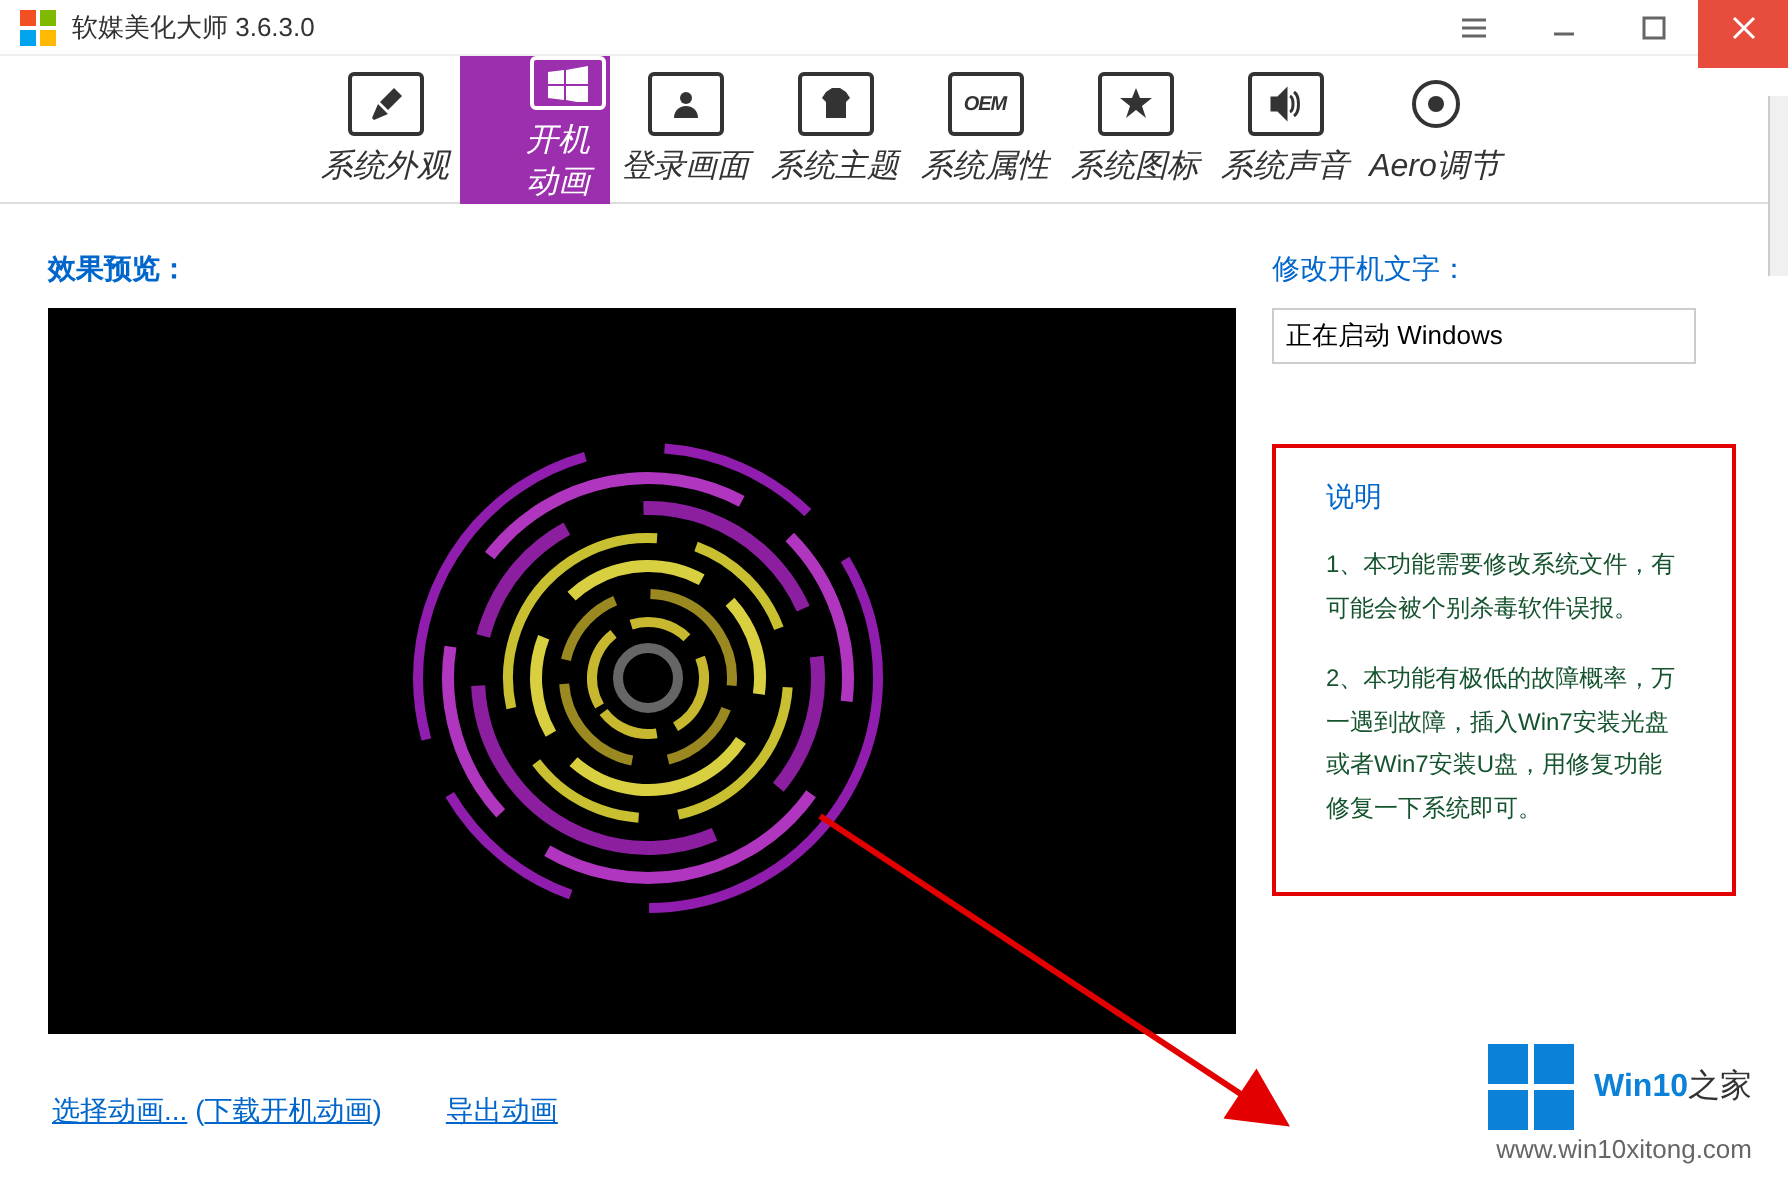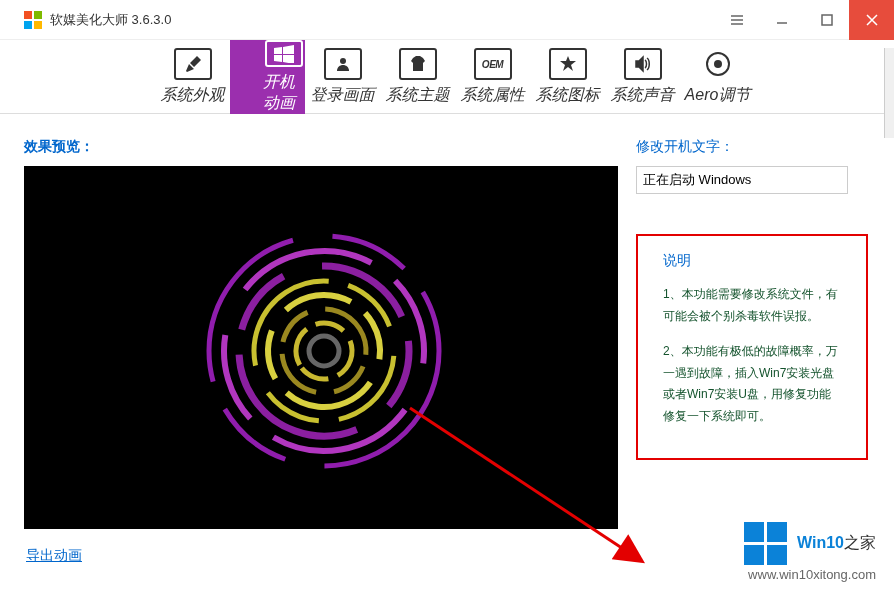--- a/index.html
+++ b/index.html
@@ -1,18 +1,18 @@
 <!DOCTYPE html>
 <html><head>
   <meta charset="utf-8">
   <style>
     * { margin: 0; padding: 0; box-sizing: border-box; }
     body { font-family: "Microsoft YaHei", Arial, sans-serif; background: #fff; width: 894px; height: 596px; overflow: hidden; position: relative; }
     
-    .titlebar { height: 40px; display: flex; align-items: center; padding-left: 24px; background: #fff; border-bottom: 1px solid #eee; }
+    .titlebar { height: 28px; display: flex; align-items: center; padding-left: 10px; background: #fff; border-bottom: 1px solid #eee; }
     .app-icon { width: 18px; height: 18px; margin-right: 8px; display: inline-block; }
     .app-title { font-size: 13px; color: #333; }
     .titlebar-right { margin-left: auto; display: flex; align-items: center; }
     .titlebar-btn { width: 45px; height: 40px; display: flex; align-items: center; justify-content: center; cursor: pointer; }
     .titlebar-btn.close { background: #e74c3c; color: #fff; }
     .titlebar-btn svg { width: 14px; height: 14px; }
     .close svg { stroke: #fff; }
     
     .toolbar { height: 74px; display: flex; padding-left: 155px; background: #fff; border-bottom: 1px solid #ddd; }
     .tool-item { width: 75px; height: 74px; display: flex; flex-direction: column; align-items: center; justify-content: center; cursor: pointer; gap: 5px; font-style: italic; }
@@ -182,20 +182,24 @@
     
     <div class="notice-box">
       <div class="notice-title">说明</div>
       <div class="notice-text">1、本功能需要修改系统文件，有可能会被个别杀毒软件误报。</div>
       <div class="notice-text">2、本功能有极低的故障概率，万一遇到故障，插入Win7安装光盘或者Win7安装U盘，用修复功能修复一下系统即可。</div>
     </div>
   </div>
 </div>
 
 <div class="bottom-links">
+  <span class="link-group">
+    <span class="link">选择动画...</span>
+    <span style="color:#0066cc">(</span><span class="link">下载开机动画</span><span style="color:#0066cc">)</span>
+  </span>
   <span class="link">导出动画</span>
 </div>
 
 <svg class="arrow-overlay" width="894" height="596">
   <defs>
       <marker id="ah" markerWidth="12" markerHeight="12" refX="2" refY="5" orient="auto">
         <path d="M10 0L0 5L10 10z" fill="#e30000"></path>
       </marker>
     </defs>
   <line x1="640" y1="560" x2="410" y2="408" stroke="#e30000" stroke-width="3" marker-start="url(#ah)"></line>

